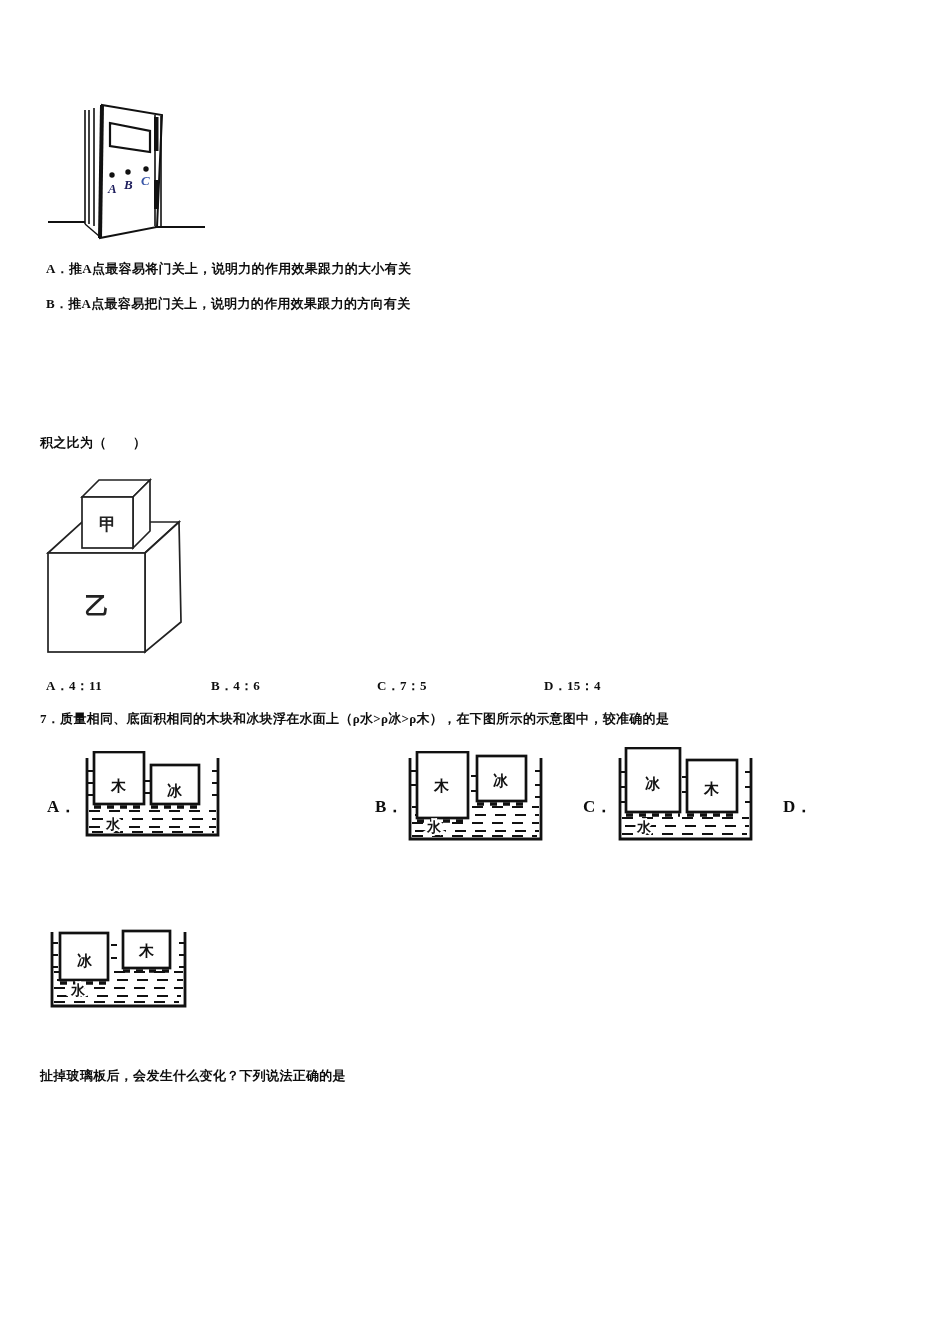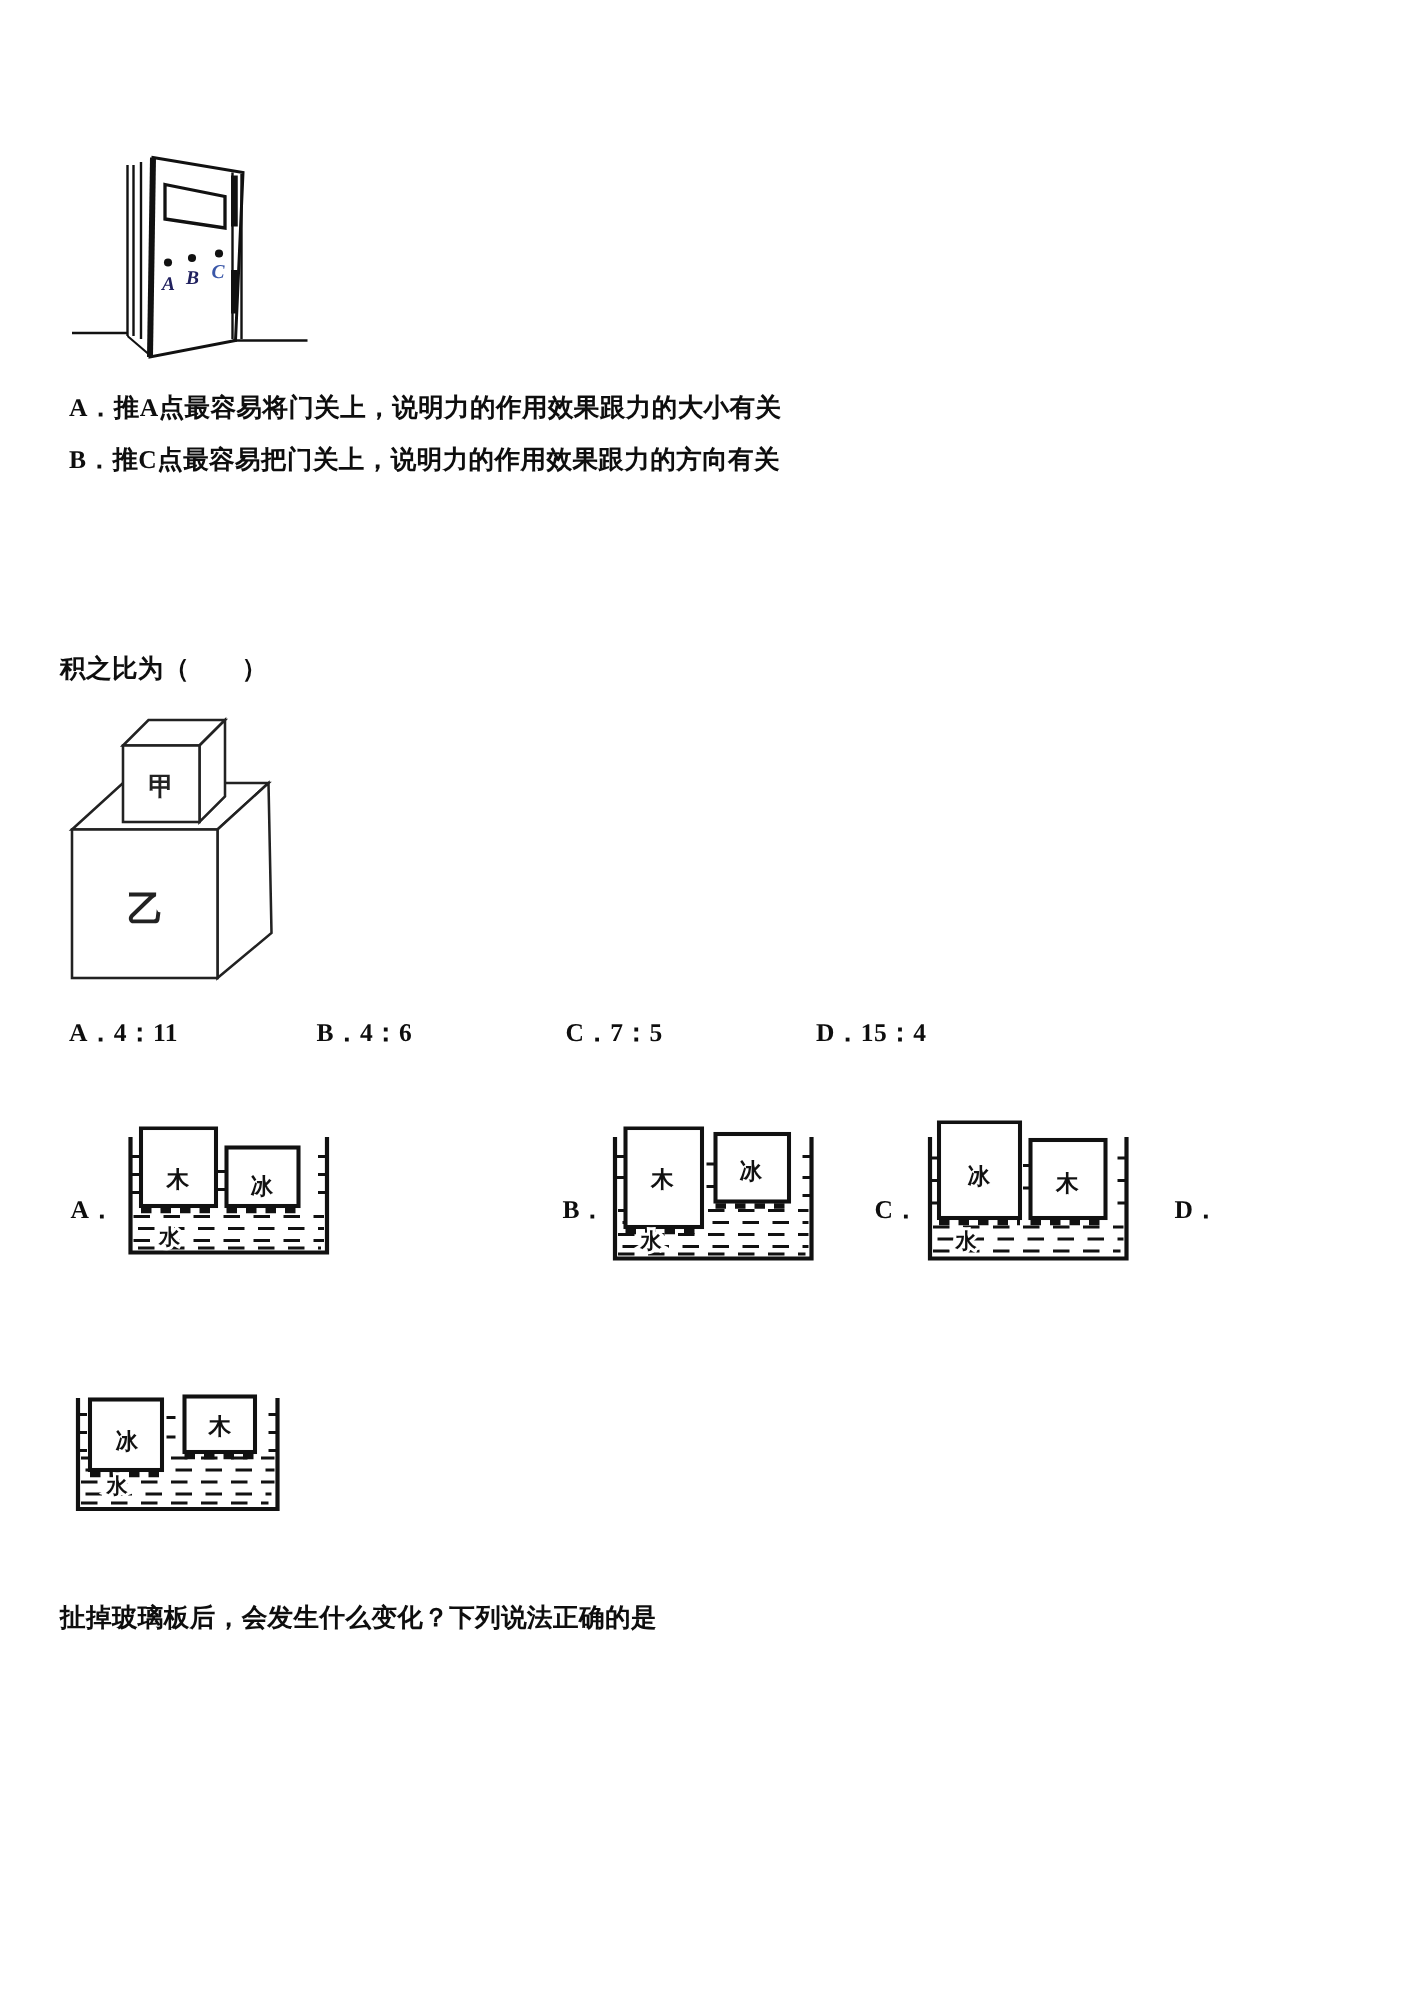--- a/index.html
+++ b/index.html
@@ -1,18 +1,18 @@
 <!DOCTYPE html>
 <html><head>
 <meta charset="utf-8">
 <style>
   html,body{margin:0;padding:0;background:#ffffff;}
   .page{position:relative;width:950px;height:1344px;background:#ffffff;overflow:hidden;
         font-family:"Liberation Serif","DejaVu Serif",serif;}
-  .txt{position:absolute;color:#0e0e0e;font-size:17px;font-weight:600;
+  .txt{position:absolute;color:#0e0e0e;font-size:13px;font-weight:600;
        letter-spacing:0.3px;white-space:nowrap;}
   .fig{position:absolute;}
   svg text{font-family:"Liberation Serif","DejaVu Serif",serif;}
   .cn{font-weight:600;}
   .optlabel{position:absolute;color:#0e0e0e;font-size:17px;font-weight:700;white-space:nowrap;}
 </style>
 </head>
 <body>
 
 <div class="page">
@@ -37,21 +37,21 @@
     <text x="93" y="90" font-size="13" font-style="italic" font-weight="700" fill="#3a57a8">C</text>
 
     <path d="M107,20 V131 M113,21 V131" stroke="#111" stroke-width="1.6" fill="none"></path>
     <rect x="106" y="22" width="4.5" height="34" fill="#111"></rect>
     <rect x="106" y="85" width="4.5" height="29" fill="#111"></rect>
 
     <path d="M107,132 H157" stroke="#111" stroke-width="1.8" fill="none"></path>
   </svg>
 
   <div class="txt cn" style="left:46px;top:260px">A．推A点最容易将门关上，说明力的作用效果跟力的大小有关</div>
-  <div class="txt cn" style="left:46px;top:295px">B．推C点最容易把门关上，说明力的作用效果跟力的方向有关</div>
+  <div class="txt cn" style="left:46px;top:295px">B．推A点最容易把门关上，说明力的作用效果跟力的方向有关</div>
 
   <div class="txt cn" style="left:40px;top:434px">积之比为（　　）</div>
 
   <svg class="fig" style="left:42px;top:462px" width="200" height="205" viewBox="0 0 200 205">
 
     <polygon points="6,91 40,60 137,60 103,91" fill="#ffffff" stroke="#222" stroke-width="1.7"></polygon>
     <polygon points="103,91 137,60 139,160 103,190" fill="#ffffff" stroke="#222" stroke-width="1.7"></polygon>
     <rect x="6" y="91" width="97" height="99" fill="#ffffff" stroke="#222" stroke-width="1.7"></rect>
 
     <polygon points="40,35 57,18 108,18 91,35" fill="#ffffff" stroke="#222" stroke-width="1.7"></polygon>
@@ -59,20 +59,21 @@
     <rect x="40" y="35" width="51" height="51" fill="#ffffff" stroke="#222" stroke-width="1.7"></rect>
     <text x="57" y="68" font-size="17" fill="#222" class="cn">甲</text>
     <text x="43" y="152" font-size="24" fill="#222" class="cn">乙</text>
   </svg>
 
   <div class="txt" style="left:46px;top:677px">A．4：11</div>
   <div class="txt" style="left:211px;top:677px">B．4：6</div>
   <div class="txt" style="left:377px;top:677px">C．7：5</div>
   <div class="txt" style="left:544px;top:677px">D．15：4</div>
 
+  <div class="txt cn" style="left:40px;top:710px">7．质量相同、底面积相同的木块和冰块浮在水面上（ρ水&gt;ρ冰&gt;ρ木），在下图所示的示意图中，较准确的是</div>
 
   <div class="optlabel" style="left:47px;top:795px">A．</div>
   <div class="optlabel" style="left:375px;top:795px">B．</div>
   <div class="optlabel" style="left:583px;top:795px">C．</div>
   <div class="optlabel" style="left:783px;top:795px">D．</div>
 
   <svg class="fig" style="left:84px;top:751px" width="137" height="88" viewBox="0 0 137 88">
     <path d="M3,7 V84 H134 V7" fill="none" stroke="#111" stroke-width="2.8"></path>
     <path d="M3,20 h6 M3,32 h6 M3,44 h6 M134,20 h-6 M134,32 h-6 M134,44 h-6 M61,30 h6 M61,42 h6" stroke="#111" stroke-width="2" fill="none"></path>
     <path d="M5,60 H132 M8,68 H132 M5,76 H132 M8,81 H130" stroke="#111" stroke-width="1.9" fill="none" stroke-dasharray="11 9"></path>

